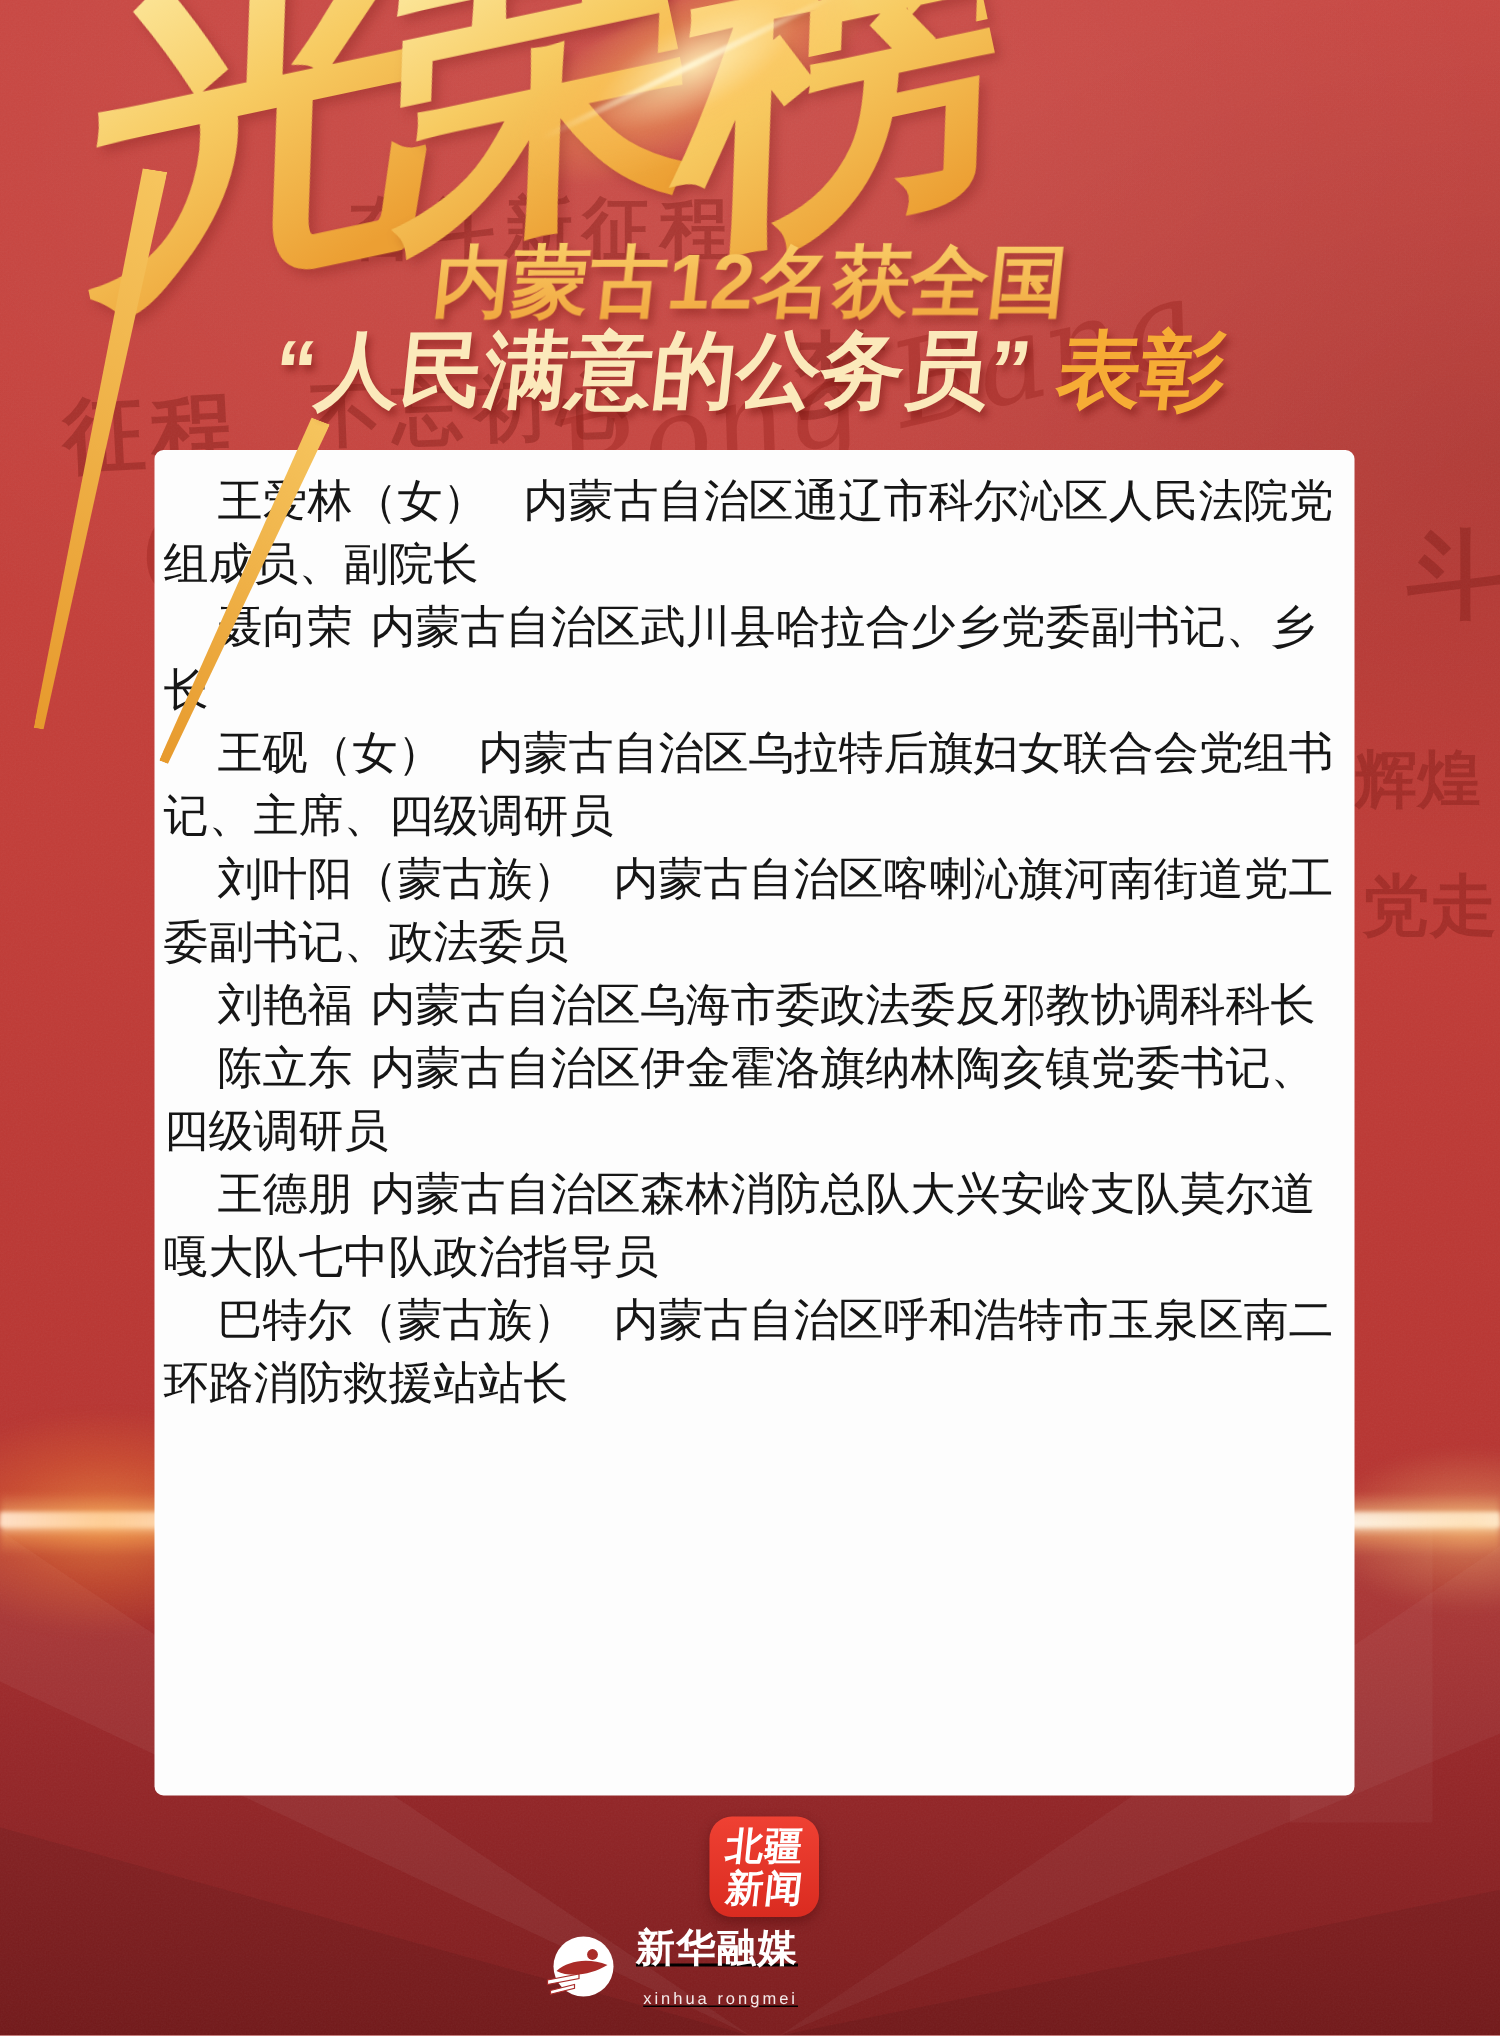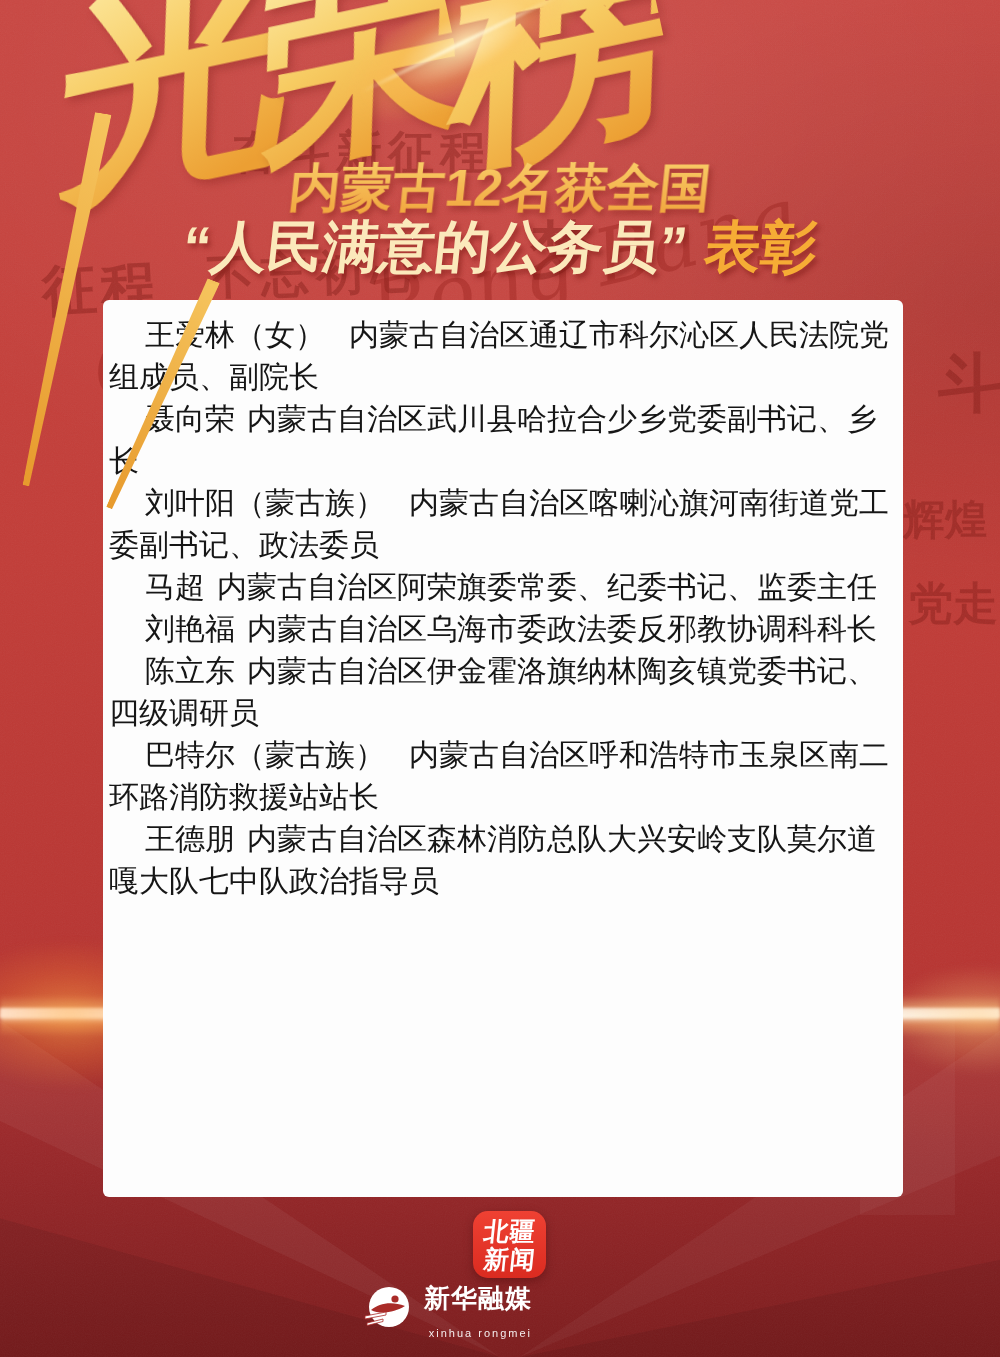--- a/index.html
+++ b/index.html
@@ -101,21 +101,21 @@
   .gap{display:inline-block;width:12px;}
   .g-wide{width:24px;}
   
   .badge{position:absolute;left:473px;top:1211px;width:73px;height:67px;z-index:8;
     background:linear-gradient(180deg,#ef4133,#da2b20);border-radius:15px;
     box-shadow:0 3px 8px rgba(60,0,0,0.35);
     display:flex;flex-direction:column;align-items:center;justify-content:center;
     color:#fff;font-weight:bold;font-size:25px;line-height:28px;letter-spacing:1px;}
   .badge div{transform:skewX(-6deg);}
   .xinhua{position:absolute;left:0;top:1283px;width:896px;z-index:8;
-    display:flex;justify-content:center;gap:12px;}
+    display:flex;justify-content:center;align-items:center;gap:12px;text-decoration:underline;}
   .xinhua-textcol{display:flex;flex-direction:column;align-items:flex-end;}
   .xinhua-cn{color:#fff;font-weight:bold;font-size:26px;letter-spacing:1px;line-height:30px;}
   .xinhua-en{color:rgba(255,255,255,0.92);font-size:11px;letter-spacing:2px;margin-top:14px;}
   
   .noise{position:absolute;left:0;top:0;z-index:2;pointer-events:none;}
 </style>
 </head>
 <body>
 
 <div class="bg-top"></div>
@@ -161,26 +161,26 @@
 <div class="sub sub1">
   <span class="grad">内蒙古12名获全国</span>
 </div>
 <div class="sub sub2">
   <span class="quoted">“人民满意的公务员”</span><span class="suffix">表彰</span>
 </div>
 
 <div class="card">
   <p><span>王爱林（女）</span><span class="gap g-wide"></span><span>内蒙古自治区通辽市科尔沁区人民法院党组成员、副院长</span></p>
   <p><span>聂向荣</span><span class="gap"></span><span>内蒙古自治区武川县哈拉合少乡党委副书记、乡长</span></p>
+  <p><span>王砚（女）</span><span class="gap g-wide"></span><span>内蒙古自治区乌拉特后旗妇女联合会党组书记、主席、四级调研员</span></p>
   <p><span>刘叶阳（蒙古族）</span><span class="gap g-wide"></span><span>内蒙古自治区喀喇沁旗河南街道党工委副书记、政法委员</span></p>
-  <p><span>马超</span><span class="gap"></span><span>内蒙古自治区阿荣旗委常委、纪委书记、监委主任</span></p>
   <p><span>刘艳福</span><span class="gap"></span><span>内蒙古自治区乌海市委政法委反邪教协调科科长</span></p>
   <p><span>陈立东</span><span class="gap"></span><span>内蒙古自治区伊金霍洛旗纳林陶亥镇党委书记、四级调研员</span></p>
+  <p><span>王德朋</span><span class="gap"></span><span>内蒙古自治区森林消防总队大兴安岭支队莫尔道嘎大队七中队政治指导员</span></p>
   <p><span>巴特尔（蒙古族）</span><span class="gap g-wide"></span><span>内蒙古自治区呼和浩特市玉泉区南二环路消防救援站站长</span></p>
-  <p><span>王德朋</span><span class="gap"></span><span>内蒙古自治区森林消防总队大兴安岭支队莫尔道嘎大队七中队政治指导员</span></p>
 </div>
 
 <div class="badge">
   <div>北疆</div>
   <div>新闻</div>
 </div>
 
 <div class="xinhua">
   <svg width="48" height="48" viewBox="0 0 48 48">
     <circle cx="25" cy="24" r="20" fill="#ffffff"></circle>

